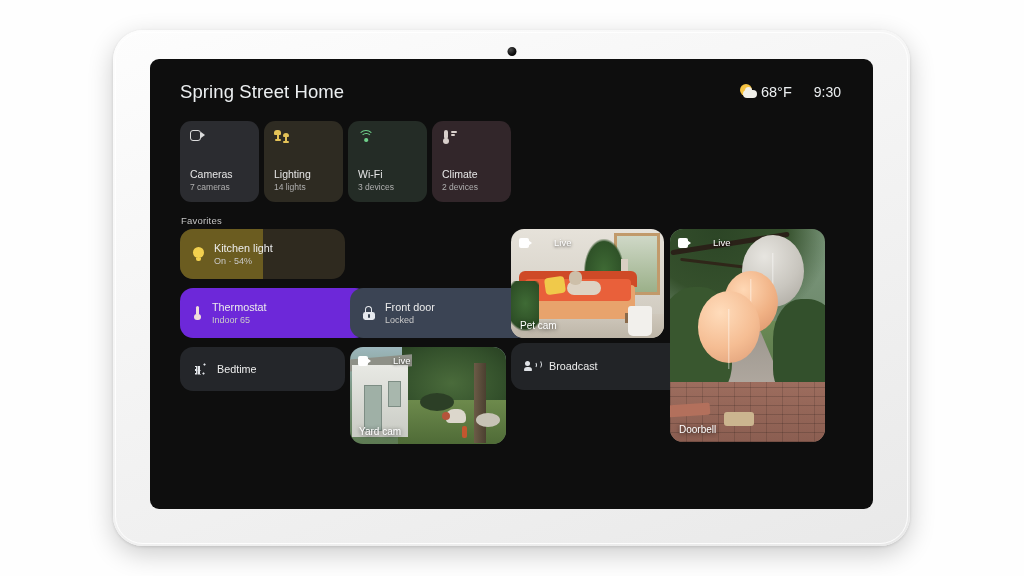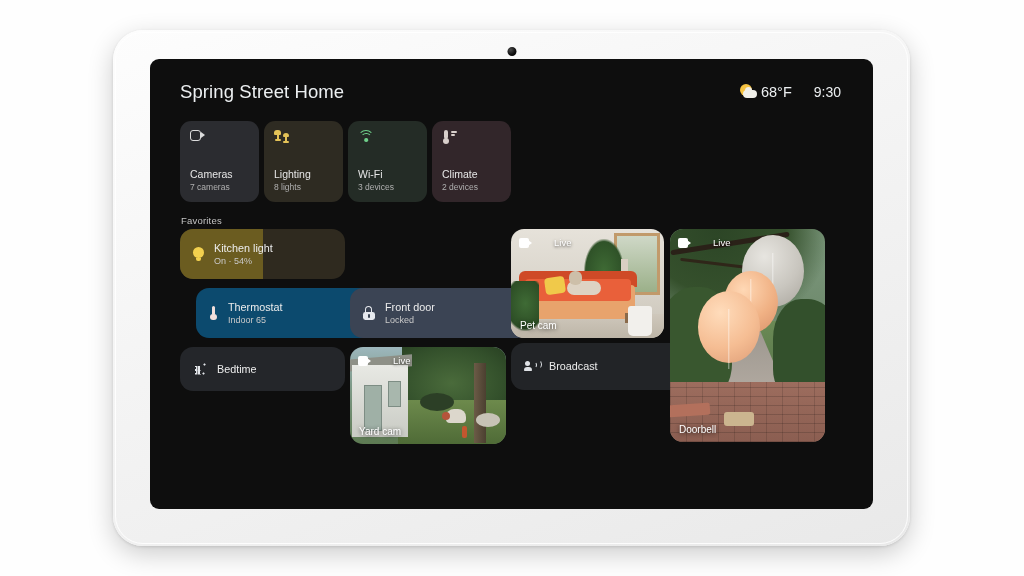--- a/index.html
+++ b/index.html
@@ -137,21 +137,21 @@
   #card-kitchen { left:0; top:0; width:165px; height:50px; background:#2f2a1f; }
   #kitchen-fill { position:absolute; left:0; top:0; height:100%; background:#6b5c20; }
   #card-kitchen .card-row { position:relative; }
   .ic-bulb { width:11px;height:14px; position:relative; flex:0 0 auto;}
   .ic-bulb .glass { position:absolute; left:0; top:0; width:11px; height:11px;
     border-radius:50%; background:#f2d04e; }
   .ic-bulb .base { position:absolute; left:3px; top:10.5px; width:5px; height:3.4px;
     border-radius:0 0 2px 2px; background:#f2d04e; }
 
   
-  #card-thermo { left:16px; top:59px; width:188px; height:50px; background:#0c4a6e; }
+  #card-thermo { left:0; top:59px; width:188px; height:50px; background:#6d28d9; }
   #card-thermo .chev { position:absolute; right:12px; top:50%; transform:translateY(-50%);
     width:6px; height:6px; border-right:1.6px solid #e6d6d1; border-top:1.6px solid #e6d6d1;
     rotate:45deg; }
   .ic-thermo { width:9px; height:14px; position:relative; flex:0 0 auto; }
   .ic-thermo .st { position:absolute; left:2.6px; top:0; width:3.4px; height:9px;
     border-radius:2px; background:#f0dedb; }
   .ic-thermo .bl { position:absolute; left:1px; top:7.6px; width:6.6px; height:6.6px;
     border-radius:50%; background:#f0dedb; }
 
   
@@ -373,21 +373,21 @@
               <i class="l1"></i>
                 <i class="l1s"></i>
                 <i class="l1b"></i>
               <i class="l2"></i>
                 <i class="l2s"></i>
                 <i class="l2b"></i>
             </div>
           </div>
           <div class="qtile-text">
             <div class="t1">Lighting</div>
-            <div class="t2">8 lights</div>
+            <div class="t2">14 lights</div>
           </div>
         </div>
 
         <div class="qtile" style="background:#242c26">
           <div class="qtile-icon">
             <div class="ic-wifi">
                 <span class="w3"></span>
                 <span class="w2"></span>
                 <span class="dot"></span>
               </div>

